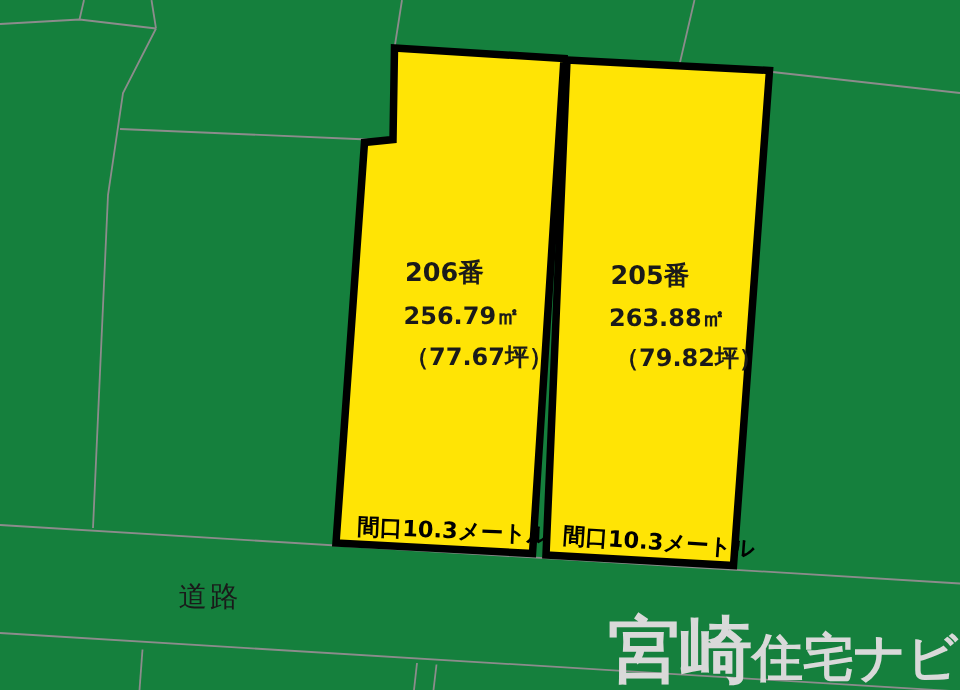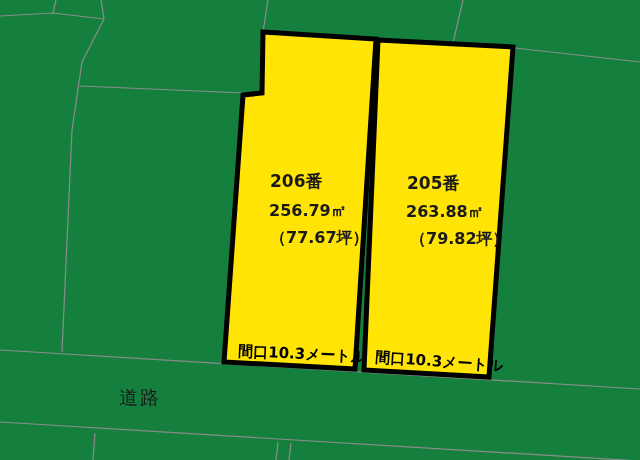--- a/index.html
+++ b/index.html
@@ -91,14 +91,16 @@
 
     <text class="plot-text plot-number" x="407" y="189">205番</text>
     <text class="plot-text" x="406" y="217">263.88㎡</text>
     <text class="plot-text" x="410" y="244">（79.82坪）</text>
     <text class="frontage-text" x="375" y="362" transform="rotate(4 375 362)">間口10.3メートル</text>
 
     <text class="road-text" x="119" y="404">道路</text>
   </svg>
 
   <div class="watermark">
+    <span class="wm-big">宮崎</span>
+      <span class="wm-small">住宅ナビ</span>
   </div>
 </div>
 
 </body></html>

